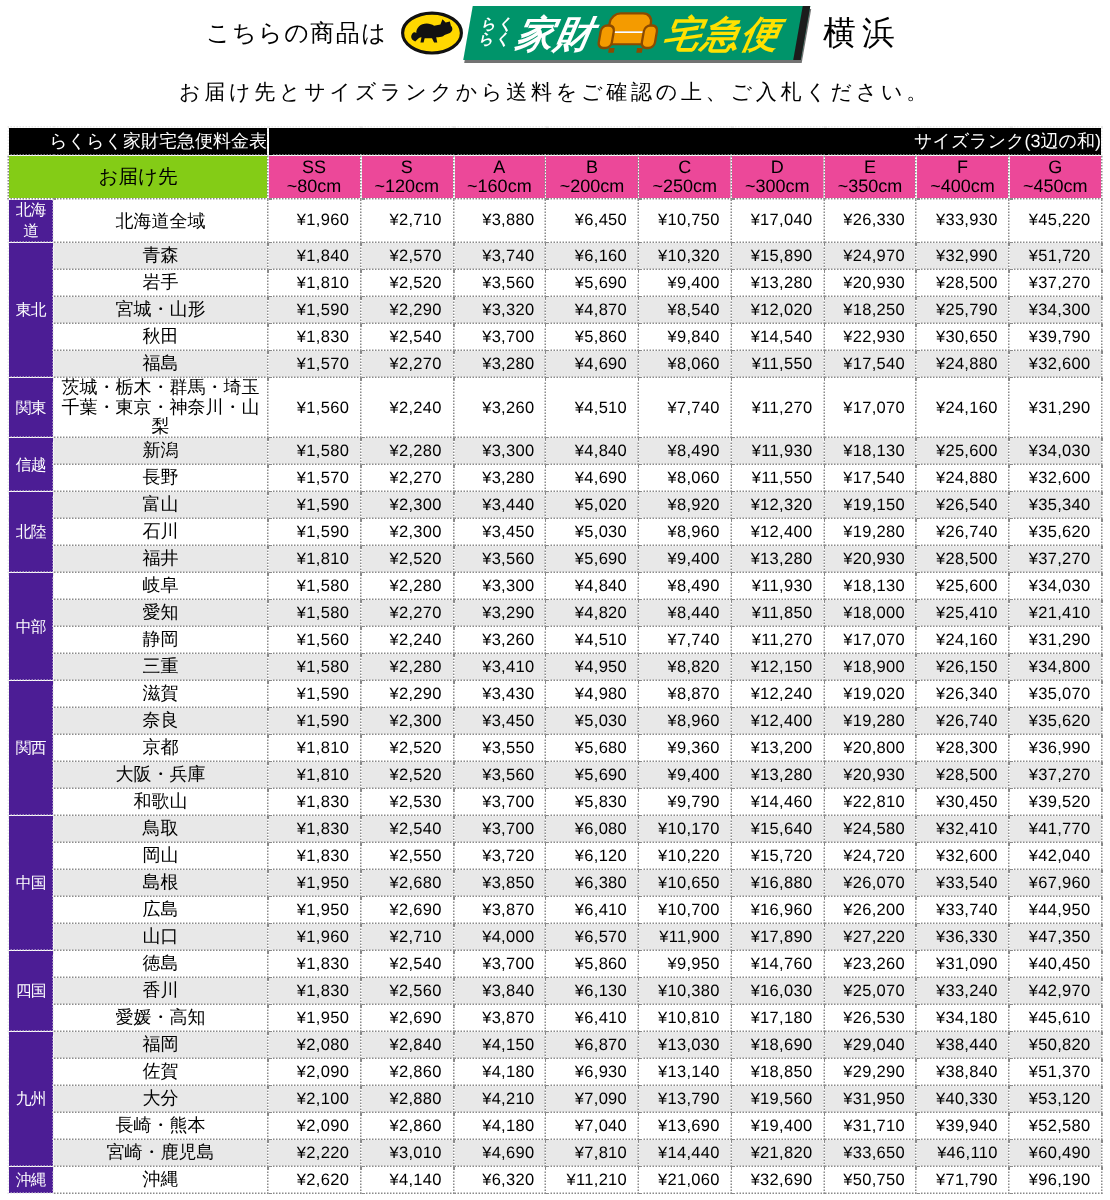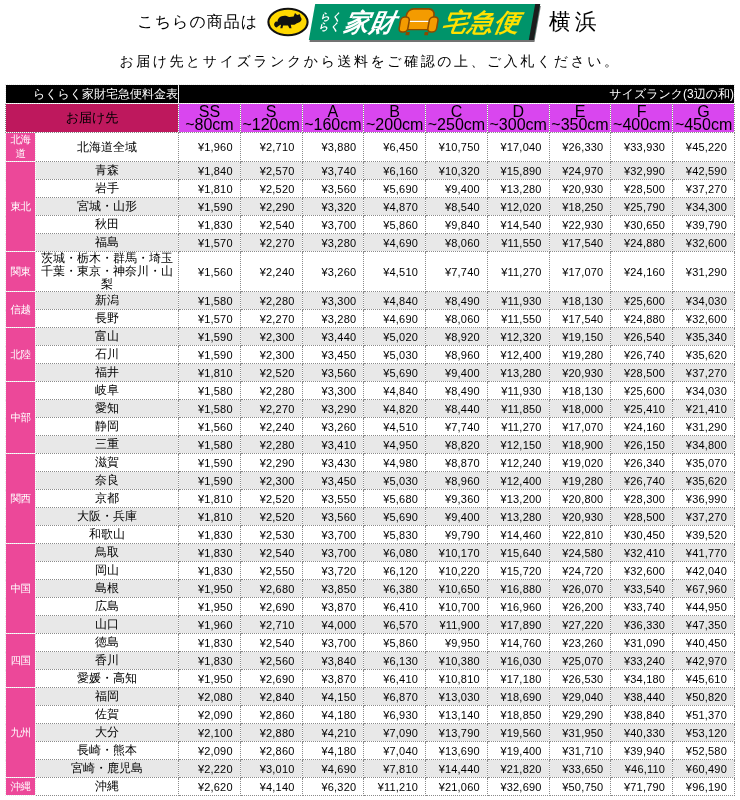--- a/index.html
+++ b/index.html
@@ -34,24 +34,24 @@
     text-align:center;font-size:14px;letter-spacing:2.5px;
     height:28px;line-height:28px;margin-top:4px;
   }
   
   table{
     border-collapse:collapse;table-layout:fixed;width:730px;
     margin:9px 0 0 5px;
   }
   th,td{border:1px dotted #8a8a8a;padding:0;overflow:hidden;font-weight:normal;}
   .dark{background:#000000;color:#fff;font-size:12px;border:1px dotted #e9e9e9;height:18px;text-align:right;}
-  .size-th{background:#d946ef;font-size:16px;line-height:13px;height:28px;text-align:center;}
-  .dest-header{background:#be185d;font-size:13px;text-align:center;}
+  .size-th{background:#ec4899;font-size:12px;line-height:13px;height:28px;text-align:center;}
+  .dest-header{background:#84cc16;font-size:13px;text-align:center;}
   th.region{
-    background:#ec4899;color:#fff;font-size:10.5px;letter-spacing:-0.5px;
+    background:#4c1d95;color:#fff;font-size:10.5px;letter-spacing:-0.5px;
     border:1px dotted #e9e9e9;text-align:center;
   }
   tbody tr{height:18px;}
   tbody tr.tall{height:36px;}
   td.dest{
     text-align:center;font-size:12px;line-height:13px;white-space:pre-line;
     background:#fff;
     margin-top:30px;
   }
   td.price{
@@ -178,21 +178,21 @@
           <th class="region" rowspan="5">東北</th>
           <td class="dest alt">青森</td>
           <td class="price alt">¥1,840</td>
           <td class="price alt">¥2,570</td>
           <td class="price alt">¥3,740</td>
           <td class="price alt">¥6,160</td>
           <td class="price alt">¥10,320</td>
           <td class="price alt">¥15,890</td>
           <td class="price alt">¥24,970</td>
           <td class="price alt">¥32,990</td>
-          <td class="price alt">¥42,590</td>
+          <td class="price alt">¥51,720</td>
         </tr>
         <tr>
           <td class="dest">岩手</td>
           <td class="price">¥1,810</td>
           <td class="price">¥2,520</td>
           <td class="price">¥3,560</td>
           <td class="price">¥5,690</td>
           <td class="price">¥9,400</td>
           <td class="price">¥13,280</td>
           <td class="price">¥20,930</td>

